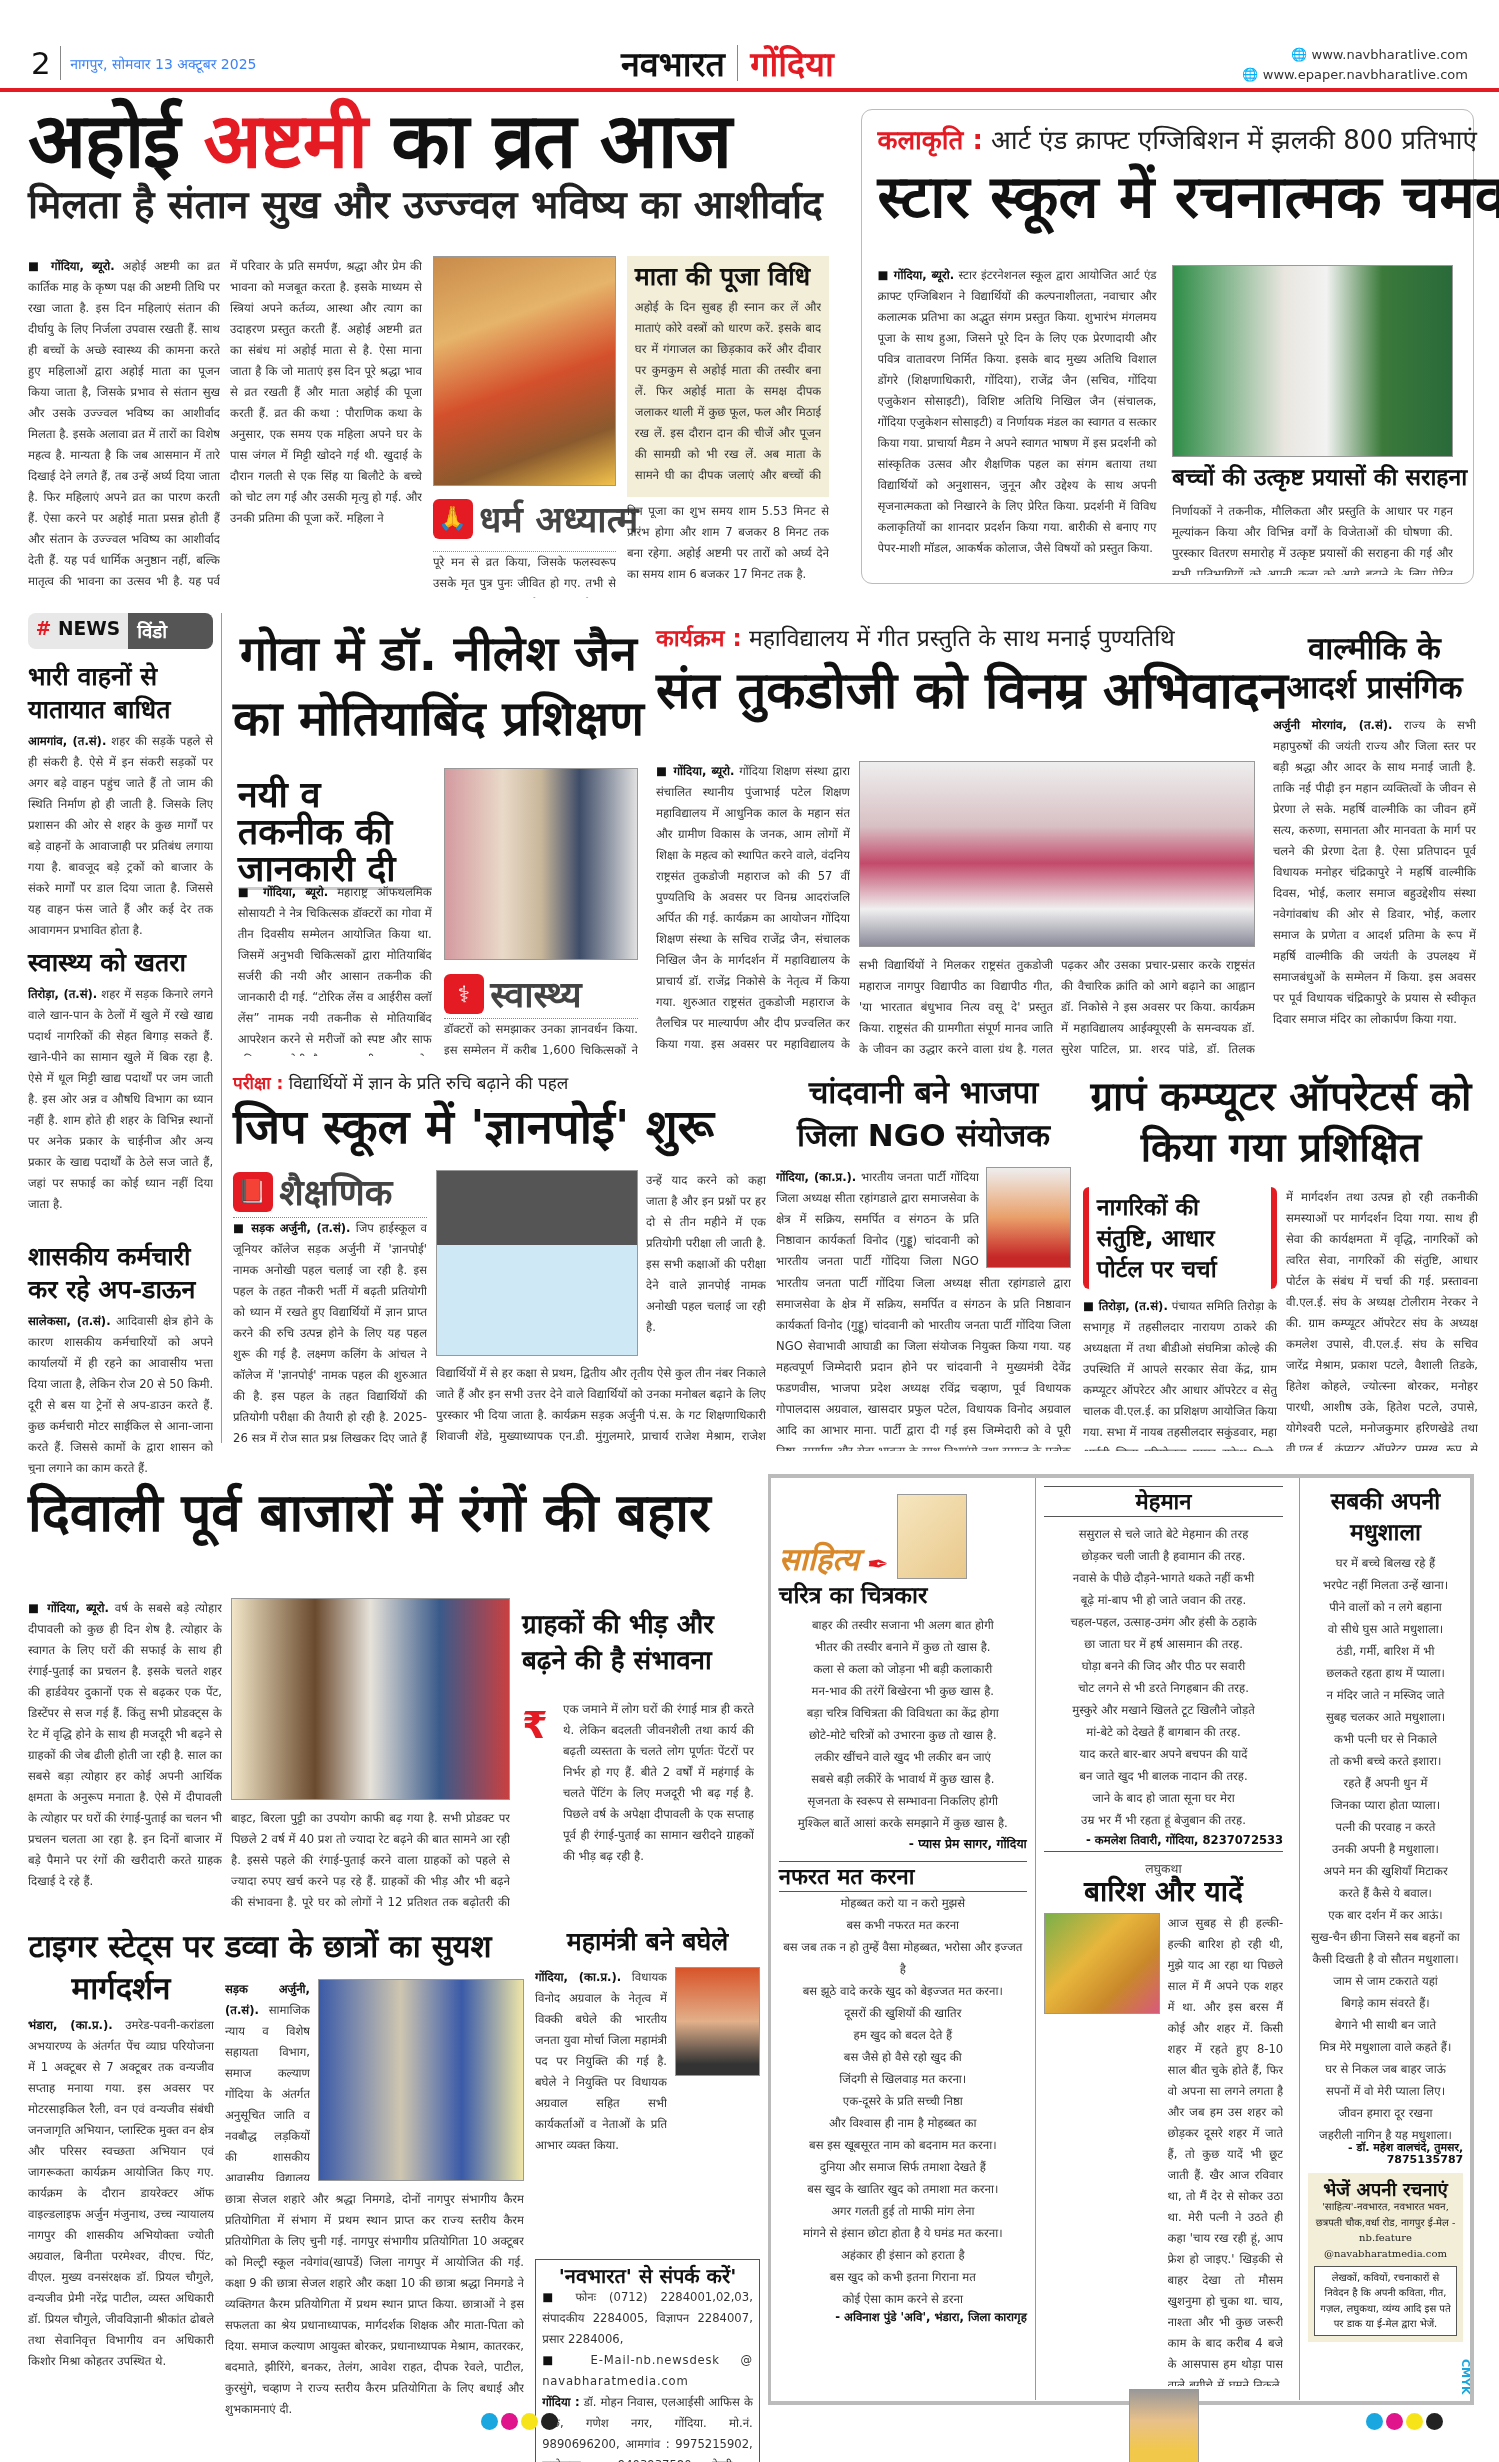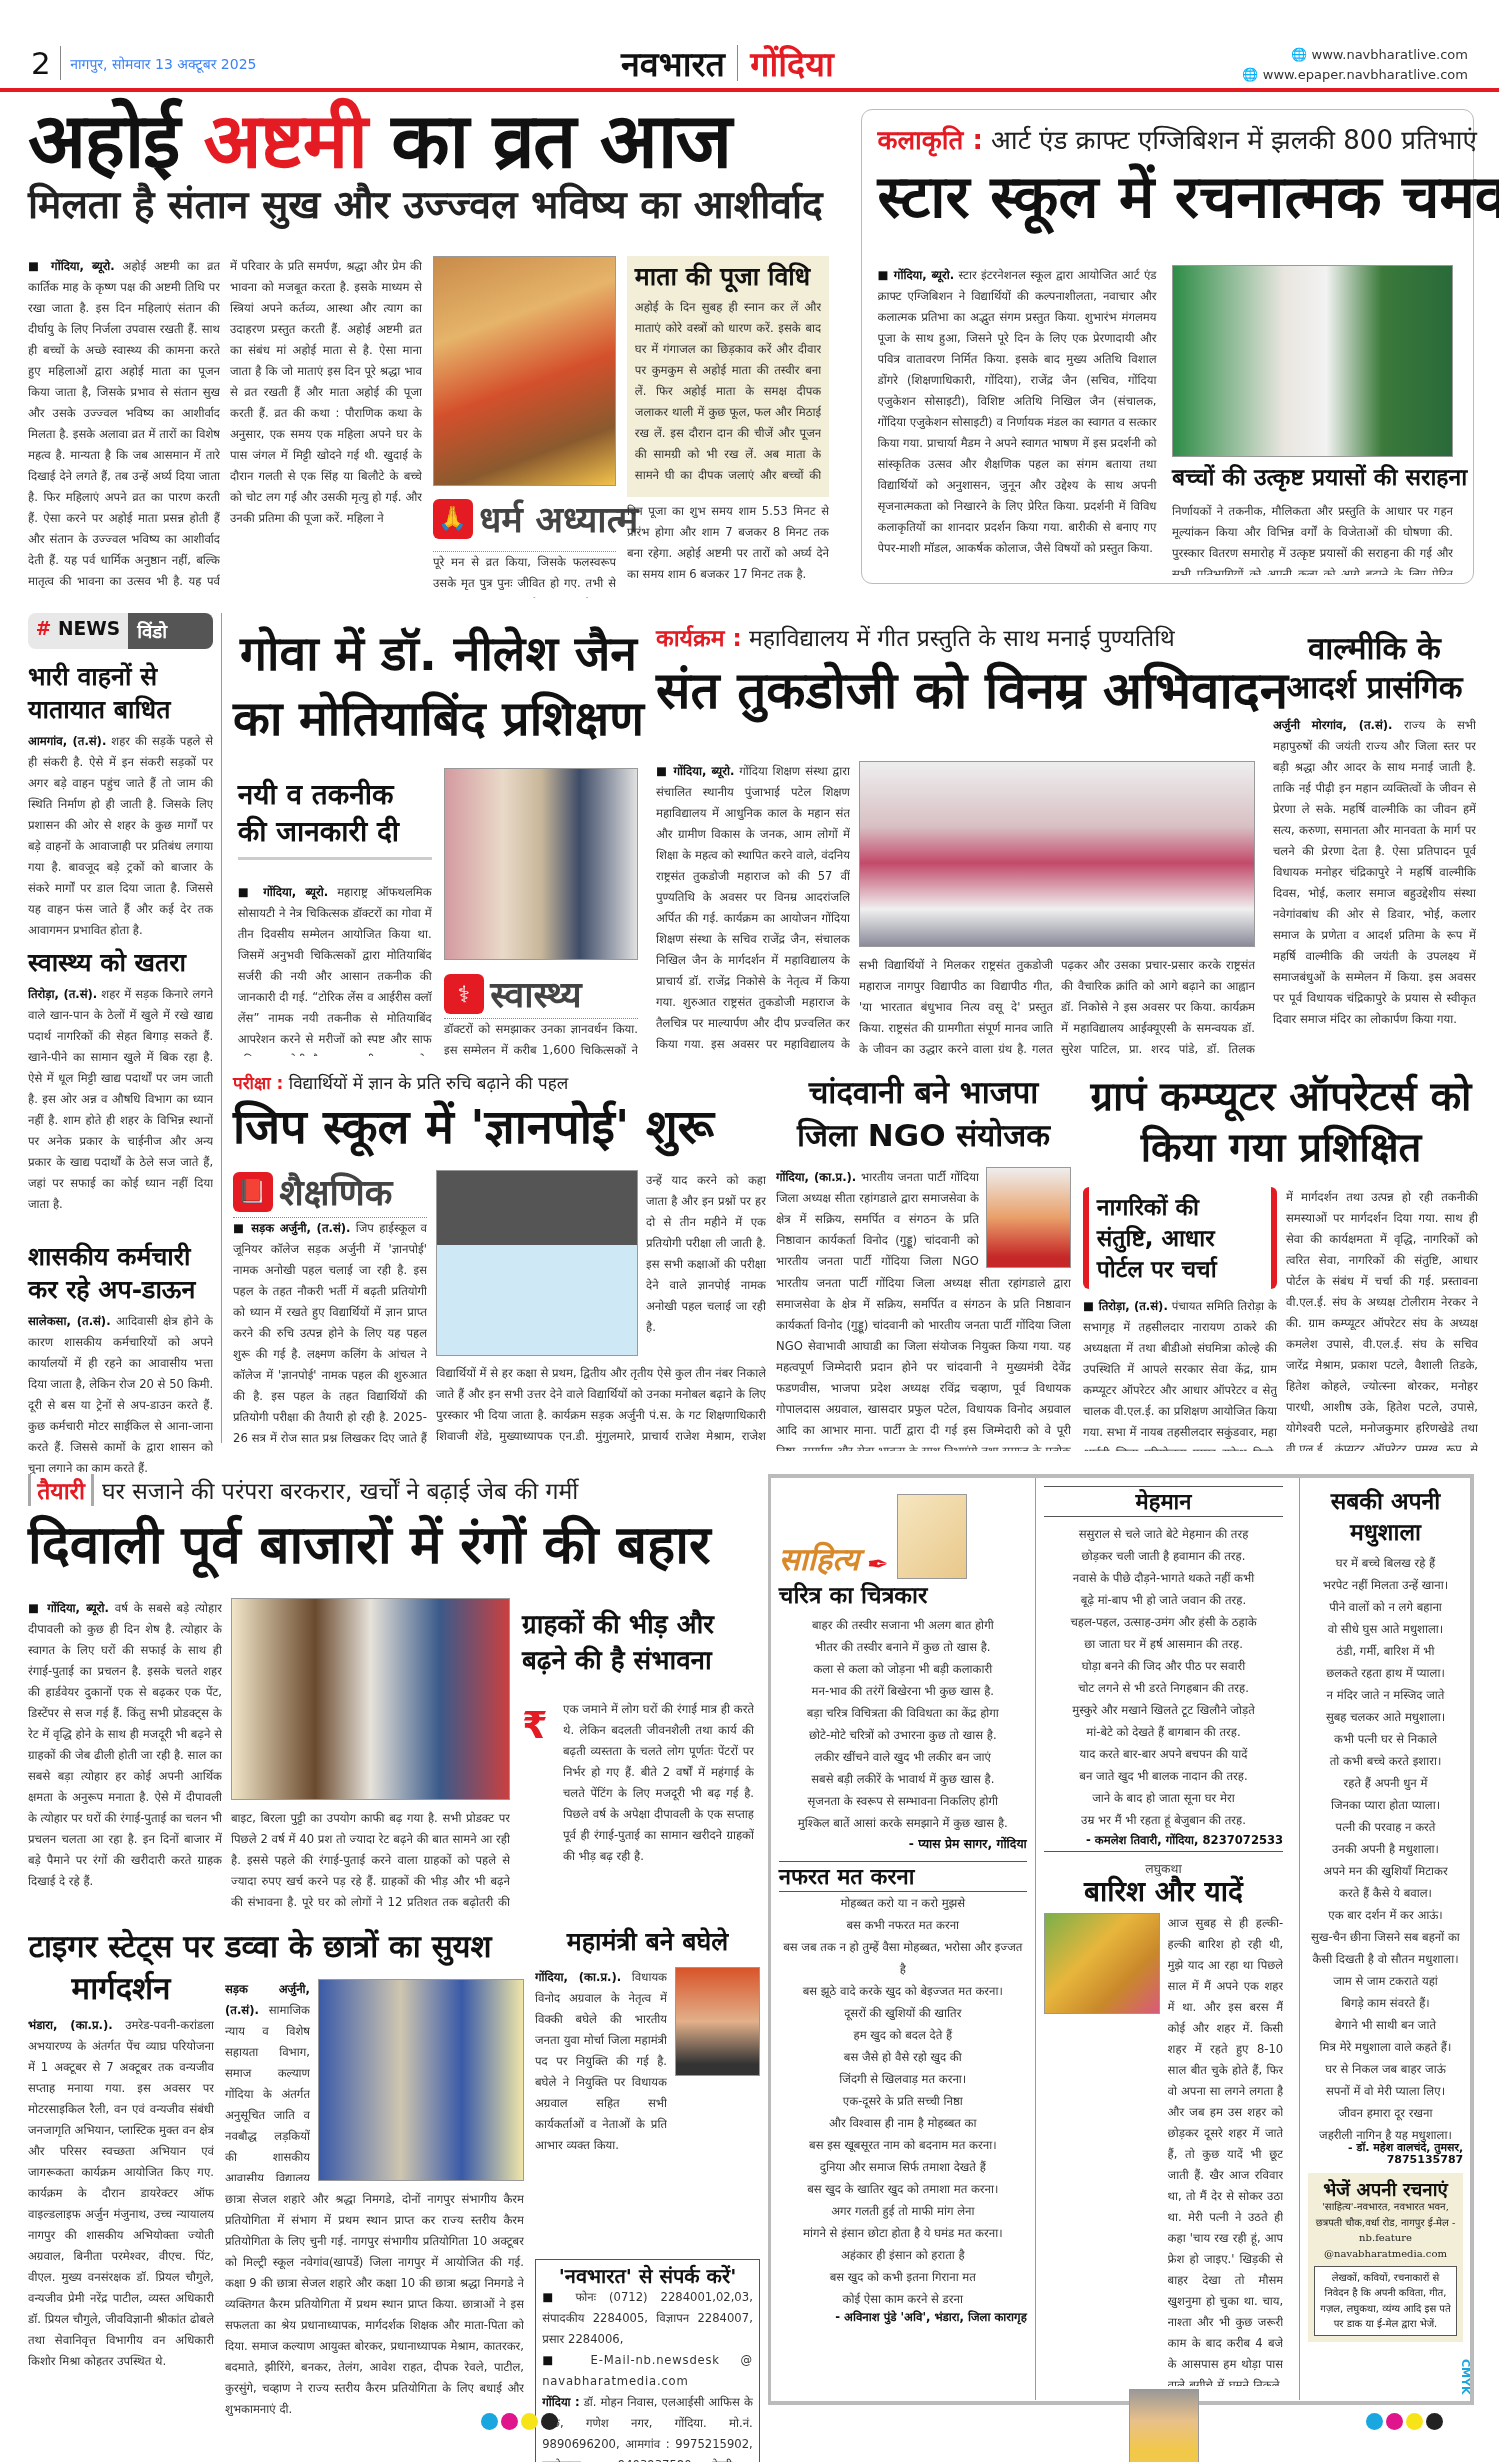--- a/index.html
+++ b/index.html
@@ -82,21 +82,21 @@
     <div class="body" style="height:248px;overflow:hidden;margin-top:4.7px"><b>तिरोड़ा, (त.सं).</b> <span>शहर में सड़क किनारे लगने वाले खान-पान के ठेलों में खुले में रखे खाद्य पदार्थ नागरिकों की सेहत बिगाड़ सकते हैं. खाने-पीने का सामान खुले में बिक रहा है. ऐसे में धूल मिट्टी खाद्य पदार्थों पर जम जाती है. इस ओर अन्न व औषधि विभाग का ध्यान नहीं है. शाम होते ही शहर के विभिन्न स्थानों पर अनेक प्रकार के चाईनीज और अन्य प्रकार के खाद्य पदार्थों के ठेले सज जाते हैं, जहां पर सफाई का कोई ध्यान नहीं दिया जाता है.</span></div>
   </div>
   <div style="margin-top:7.8px">
     <div class="hl" style="font-size:25px;line-height:33px">शासकीय कर्मचारी कर रहे अप-डाऊन</div>
     <div class="body" style="height:163px;overflow:hidden;margin-top:4.7px"><b>सालेकसा, (त.सं).</b> <span>आदिवासी क्षेत्र होने के कारण शासकीय कर्मचारियों को अपने कार्यालयों में ही रहने का आवासीय भत्ता दिया जाता है, लेकिन रोज 20 से 50 किमी. दूरी से बस या ट्रेनों से अप-डाउन करते हैं. कुछ कर्मचारी मोटर साईकिल से आना-जाना करते हैं. जिससे कामों के द्वारा शासन को चुना लगाने का काम करते हैं.</span></div>
   </div>
 </div>
 
 <div class="abs" style="left:233px;top:621px;width:411px;height:435px">
   <div class="hl" style="font-size:48px;line-height:65px;text-align:center">गोवा में डॉ. नीलेश जैन का मोतियाबिंद प्रशिक्षण</div>
-  <div class="abs hl" style="left:4.7px;top:155px;width:194px;font-size:28px;line-height:37px;border-bottom:3.1px solid #ccc;padding-bottom:7px">नयी व तकनीक की जानकारी दी</div>
+  <div class="abs hl" style="left:4.7px;top:155px;width:194px;font-size:36px;line-height:37px;border-bottom:3.1px solid #ccc;padding-bottom:0">नयी व तकनीक की जानकारी दी</div>
   <div class="abs body" style="left:4.7px;top:261px;width:194px;height:174px;overflow:hidden"><b class="sq">गोंदिया, ब्यूरो.</b> <span>महाराष्ट्र ऑफथलमिक सोसायटी ने नेत्र चिकित्सक डॉक्टरों का गोवा में तीन दिवसीय सम्मेलन आयोजित किया था. जिसमें अनुभवी चिकित्सकों द्वारा मोतियाबिंद सर्जरी की नयी और आसान तकनीक की जानकारी दी गई. “टोरिक लेंस व आईरीस क्लॉ लेंस” नामक नयी तकनीक से मोतियाबिंद आपरेशन करने से मरीजों को स्पष्ट और साफ दृष्टि प्राप्त होती है. इस तकनीक का प्रयोग करनेवाले गोंदिया में एकमात्र सर्जन डॉ. नीलेश जैन हैं. आयोजन में डॉ. नीलेश जैन ने इस तकनीक को विस्तार से प्रशिक्षु</span></div>
   <div class="abs photo" style="left:211px;top:147px;width:194px;height:192px;background:linear-gradient(90deg,#d49aa0,#e9d9c8 30%,#c9b79a 50%,#3e4c68 70%,#e0e0e0)"></div>
   <div class="abs sectag" style="left:211px;top:348px">
     <span class="ic">⚕</span>
     <span class="tx">स्वास्थ्य</span>
   </div>
   <div class="abs body" style="left:211px;top:397px;width:194px;height:37px;overflow:hidden;border-top:0.8px dotted #888">डॉक्टरों को समझाकर उनका ज्ञानवर्धन किया. इस सम्मेलन में करीब 1,600 चिकित्सकों ने भाग लिया. डॉ. शिरीष थोरात, डॉ. विरल शाह, डॉ. शॉन चिचोले व डॉ. पियुष बंसल ने डॉ. नीलेश जैन की सराहना की.</div>
 </div>
 
 <div class="abs" style="left:656px;top:621px;width:605px;height:435px">
@@ -134,24 +134,20 @@
 <div class="abs body" style="left:776px;top:1273px;width:295px;height:178px;overflow:hidden">भारतीय जनता पार्टी गोंदिया जिला अध्यक्ष सीता रहांगडाले द्वारा समाजसेवा के क्षेत्र में सक्रिय, समर्पित व संगठन के प्रति निष्ठावान कार्यकर्ता विनोद (गुड्डू) चांदवानी को भारतीय जनता पार्टी गोंदिया जिला NGO सेवाभावी आघाडी का जिला संयोजक नियुक्त किया गया. यह महत्वपूर्ण जिम्मेदारी प्रदान होने पर चांदवानी ने मुख्यमंत्री देवेंद्र फडणवीस, भाजपा प्रदेश अध्यक्ष रविंद्र चव्हाण, पूर्व विधायक गोपालदास अग्रवाल, खासदार प्रफुल पटेल, विधायक विनोद अग्रवाल आदि का आभार माना. पार्टी द्वारा दी गई इस जिम्मेदारी को वे पूरी निष्ठा, समर्पण और सेवा भावना के साथ निभाएंगे तथा समाज के प्रत्येक वर्ग तक भारतीय जनता पार्टी की जनसेवा योजनाएं पहुंचाने का कार्य करेंगे.</div>
 
 <div class="abs" style="left:1083px;top:1071px;width:396px;height:380px">
   <div class="hl" style="font-size:40px;line-height:51px;text-align:center">ग्रापं कम्प्यूटर ऑपरेटर्स को किया गया प्रशिक्षित</div>
   <div class="abs hl" style="left:0;top:116px;width:194px;font-size:23px;line-height:31px;border-left:6.2px solid #e41b23;border-right:6.2px solid #e41b23;border-radius:6.2px;padding:4.7px 7.8px">नागरिकों की संतुष्टि, आधार पोर्टल पर चर्चा</div>
   <div class="abs body" style="left:0;top:225px;width:194px;height:155px;overflow:hidden"><b class="sq">तिरोड़ा, (त.सं).</b> <span>पंचायत समिति तिरोड़ा के सभागृह में तहसीलदार नारायण ठाकरे की अध्यक्षता में तथा बीडीओ संघमित्रा कोल्हे की उपस्थिति में आपले सरकार सेवा केंद्र, ग्राम कम्प्यूटर ऑपरेटर और आधार ऑपरेटर व सेतु चालक वी.एल.ई. का प्रशिक्षण आयोजित किया गया. सभा में नायब तहसीलदार सकुंडवार, महा आईटी जिला परियोजना प्रमुख राकेश हिवरे, अभियंता विशाल बागडे उपस्थित थे. सभा में आपले सरकार सेवा केंद्र से दी जा रही सेवाओं के संदर्भ</span></div>
   <div class="abs body" style="left:203px;top:116px;width:192px;height:264px;overflow:hidden">में मार्गदर्शन तथा उत्पन्न हो रही तकनीकी समस्याओं पर मार्गदर्शन दिया गया. साथ ही सेवा की कार्यक्षमता में वृद्धि, नागरिकों को त्वरित सेवा, नागरिकों की संतुष्टि, आधार पोर्टल के संबंध में चर्चा की गई. प्रस्तावना वी.एल.ई. संघ के अध्यक्ष टोलीराम नेरकर ने की. ग्राम कम्प्यूटर ऑपरेटर संघ के अध्यक्ष कमलेश उपासे, वी.एल.ई. संघ के सचिव जारेंद्र मेश्राम, प्रकाश पटले, वैशाली तिडके, हितेश कोहले, ज्योत्स्ना बोरकर, मनोहर पारधी, आशीष उके, हितेश पटले, उपासे, योगेश्वरी पटले, मनोजकुमार हरिणखेडे तथा वी.एल.ई. कंप्यूटर ऑपरेटर प्रमुख रूप से उपस्थित थे. आभार महाआईटी तहसील व्यवस्थापक निखिल निकोसे ने माना.</div>
 </div>
 
 <div class="abs" style="left:28px;top:1474px;width:729px;height:435px">
-  <div style="font-size:23px;white-space:nowrap;display:flex;align-items:center;gap:7.8px">
-    <span style="border-left:3.1px solid #aaa;border-right:3.1px solid #aaa;padding:0 6.2px;font-weight:bold" class="red">तैयारी</span>
-    <span>घर सजाने की परंपरा बरकरार, खर्चों ने बढ़ाई जेब की गर्मी</span>
-  </div>
   <div class="hl" style="font-size:53px;margin-top:11px;white-space:nowrap">दिवाली पूर्व बाजारों में रंगों की बहार</div>
   <div class="abs body" style="left:0;top:124px;width:194px;height:310px;overflow:hidden"><b class="sq">गोंदिया, ब्यूरो.</b> <span>वर्ष के सबसे बड़े त्योहार दीपावली को कुछ ही दिन शेष है. त्योहार के स्वागत के लिए घरों की सफाई के साथ ही रंगाई-पुताई का प्रचलन है. इसके चलते शहर की हार्डवेयर दुकानों एक से बढ़कर एक पेंट, डिस्टेंपर से सज गई हैं. किंतु सभी प्रोडक्ट्स के रेट में वृद्धि होने के साथ ही मजदूरी भी बढ़ने से ग्राहकों की जेब ढीली होती जा रही है. साल का सबसे बड़ा त्योहार हर कोई अपनी आर्थिक क्षमता के अनुरूप मनाता है. ऐसे में दीपावली के त्योहार पर घरों की रंगाई-पुताई का चलन भी प्रचलन चलता आ रहा है. इन दिनों बाजार में बड़े पैमाने पर रंगों की खरीदारी करते ग्राहक दिखाई दे रहे हैं.</span></div>
   <div class="abs photo" style="left:203px;top:124px;width:279px;height:202px;background:linear-gradient(90deg,#f2e6c8,#6a4a2e 30%,#e6e2da 50%,#3a5a8a 75%,#c94040)"></div>
   <div class="abs hl" style="left:494px;top:132px;width:233px;font-size:26px;line-height:36px">ग्राहकों की भीड़ और बढ़ने की है संभावना</div>
   <div class="abs" style="left:494px;top:230px;font-size:37px;color:#e41b23;font-weight:bold">₹</div>
   <div class="abs body" style="left:535px;top:225px;width:191px;height:210px;overflow:hidden">एक जमाने में लोग घरों की रंगाई मात्र ही करते थे. लेकिन बदलती जीवनशैली तथा कार्य की बढ़ती व्यस्तता के चलते लोग पूर्णतः पेंटरों पर निर्भर हो गए हैं. बीते 2 वर्षों में महंगाई के चलते पेंटिंग के लिए मजदूरी भी बढ़ गई है. पिछले वर्ष के अपेक्षा दीपावली के एक सप्ताह पूर्व ही रंगाई-पुताई का सामान खरीदने ग्राहकों की भीड़ बढ़ रही है.</div>
   <div class="abs body" style="left:203px;top:334px;width:279px;height:101px;overflow:hidden">बाइट, बिरला पुट्टी का उपयोग काफी बढ़ गया है. सभी प्रोडक्ट पर पिछले 2 वर्ष में 40 प्रश तो ज्यादा रेट बढ़ने की बात सामने आ रही है. इससे पहले की रंगाई-पुताई करने वाला ग्राहकों को पहले से ज्यादा रुपए खर्च करने पड़ रहे हैं. ग्राहकों की भीड़ और भी बढ़ने की संभावना है. पूरे घर को लोगों ने 12 प्रतिशत तक बढ़ोतरी की गई है.</div>
 </div>
 
 <div class="abs" style="left:28px;top:1925px;width:186px;height:528px">

